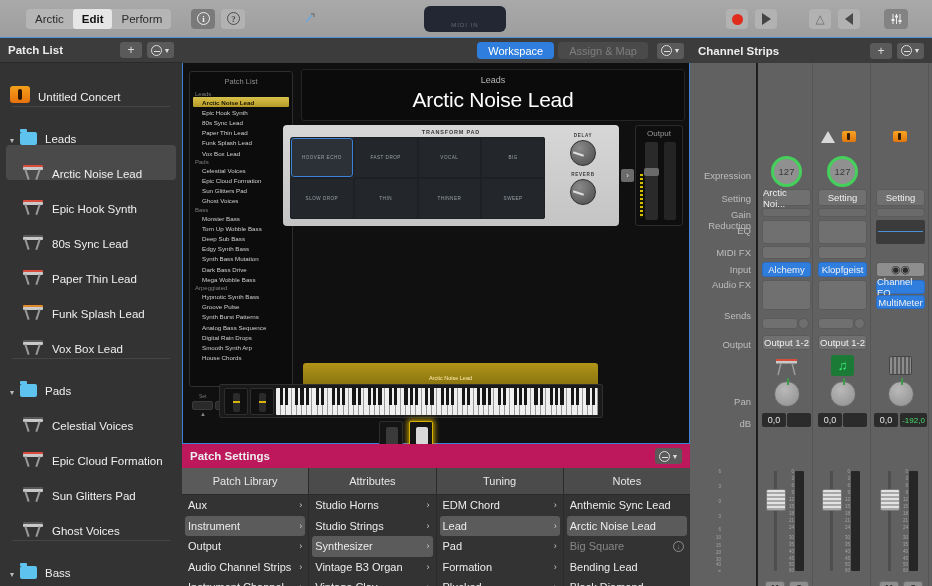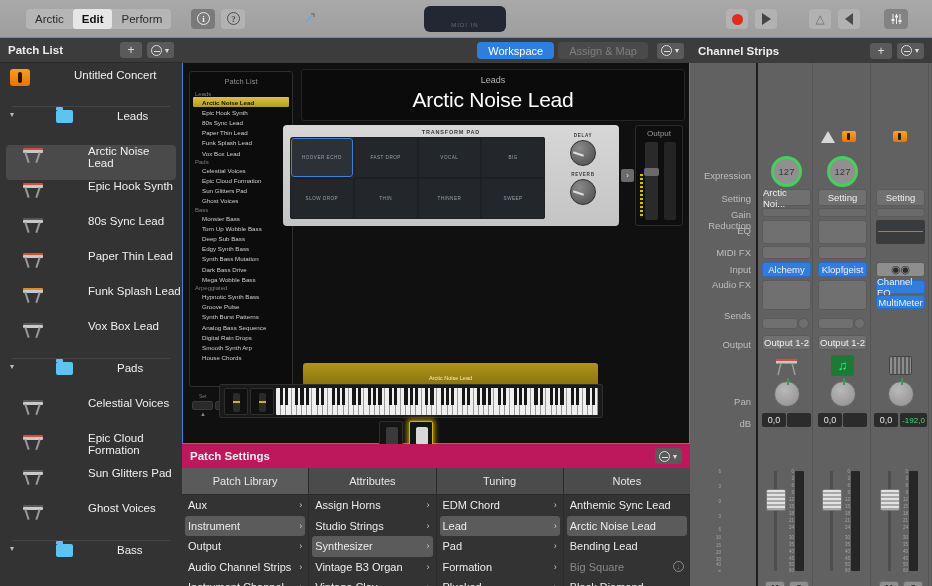--- a/index.html
+++ b/index.html
@@ -54,21 +54,21 @@
   }
   .panel-title { font-size:11.5px; font-weight:bold; color:#ededed; flex:1;}
   .hbtn { height:16px; min-width:22px; border-radius:3px; background:#5a5a5a; color:#ddd;
           display:flex;align-items:center;justify-content:center;font-size:12px; margin-left:5px;}
   .hbtn.menu { min-width:27px; font-size:9px; gap:2px; }
   .smiley { width:11px;height:11px;border-radius:50%;border:1.2px solid #ddd; position:relative;}
   .smiley:after{content:"";position:absolute;left:2px;top:5px;width:6px;height:1px;background:#ddd;}
   .caret { font-size:7px; }
 
   .pl-body { height:523px; overflow:hidden; padding-top:6px; }
-  .pl-row { display:flex; align-items:flex-start; height:35px; padding-left:10px;gap:36px; }
+  .pl-row { display:flex; align-items:flex-end; height:35px; padding-left:10px; }
   .pl-row.concert { height:34px; }
   .pl-sep { height:1px; background:#454545; margin:3px 12px; }
   .pl-row.selected { background:#4a4a4a; border-radius:4px; margin:0 6px; padding-left:4px;}
   .pl-label { font-size:11.5px; color:#efefef; margin-left:8px; }
   .pl-label.folder { font-weight:normal; }
   .chev { font-size:8px; color:#bbb; width:10px; }
   .folder-ic { width:17px;height:13px;background:#5ec3ef;border-radius:2px; position:relative; flex:none;}
   .folder-ic:before{content:"";position:absolute;left:0;top:-3px;width:7px;height:3px;background:#5ec3ef;border-radius:1px 1px 0 0;}
   .concert-ic { width:20px;height:17px;background:linear-gradient(#f6a01c,#e8720c);border-radius:3px;position:relative;flex:none;}
   .concert-ic:after{content:"";position:absolute;left:8px;top:3px;width:4px;height:11px;background:#2b1400;border-radius:2px;}
@@ -673,21 +673,21 @@
             </div>
           <div class="ps-item">
               <span class="nm">Instrument Channel...</span>
               <span class="ar">›</span>
             </div>
         </div>
 
         <div class="ps-col">
           <div class="ps-colhead">Attributes</div>
           <div class="ps-item">
-              <span class="nm">Assign Horns</span>
+              <span class="nm">Studio Horns</span>
               <span class="ar">›</span>
             </div>
           <div class="ps-item">
               <span class="nm">Studio Strings</span>
               <span class="ar">›</span>
             </div>
           <div class="ps-item sel">
               <span class="nm">Synthesizer</span>
               <span class="ar">›</span>
             </div>
@@ -725,27 +725,27 @@
             </div>
         </div>
 
         <div class="ps-col">
           <div class="ps-colhead">Notes</div>
           <div class="ps-item">
               <span class="nm">Anthemic Sync Lead</span>
             </div>
           <div class="ps-item sel">
               <span class="nm">Arctic Noise Lead</span>
-            </div>
-          <div class="ps-item">
-              <span class="nm">Bending Lead</span>
             </div>
           <div class="ps-item dim">
               <span class="nm">Big Square</span>
               <span class="dl-ic">↓</span>
+            </div>
+          <div class="ps-item">
+              <span class="nm">Bending Lead</span>
             </div>
           <div class="ps-item">
               <span class="nm">Black Diamond</span>
             </div>
         </div>
 
       </div>
     </div>
   </div>
 

